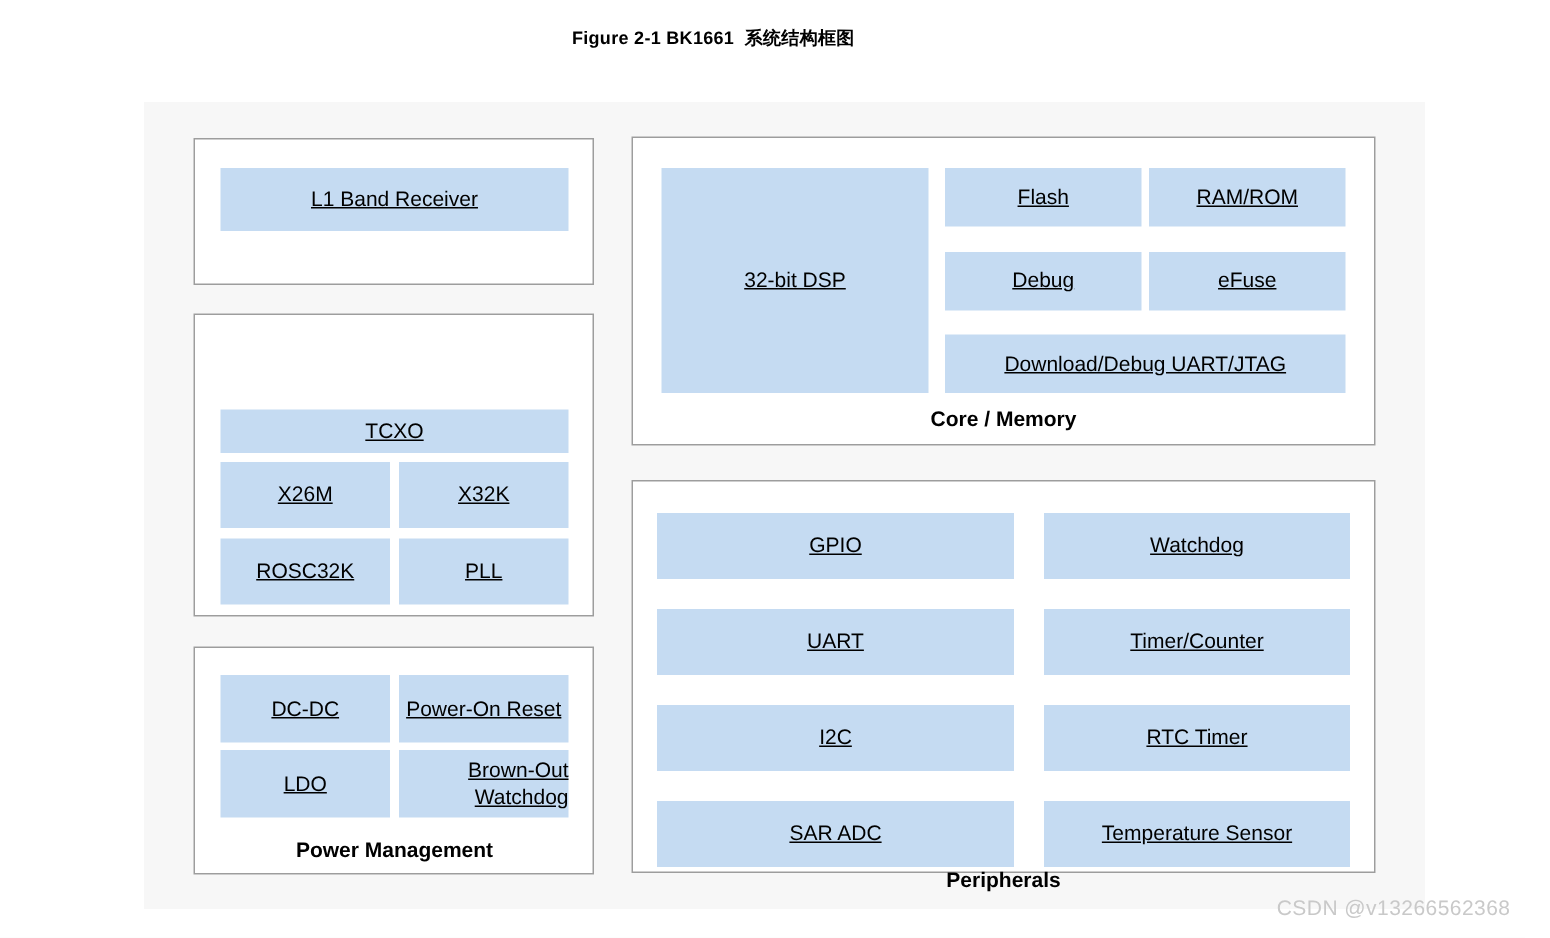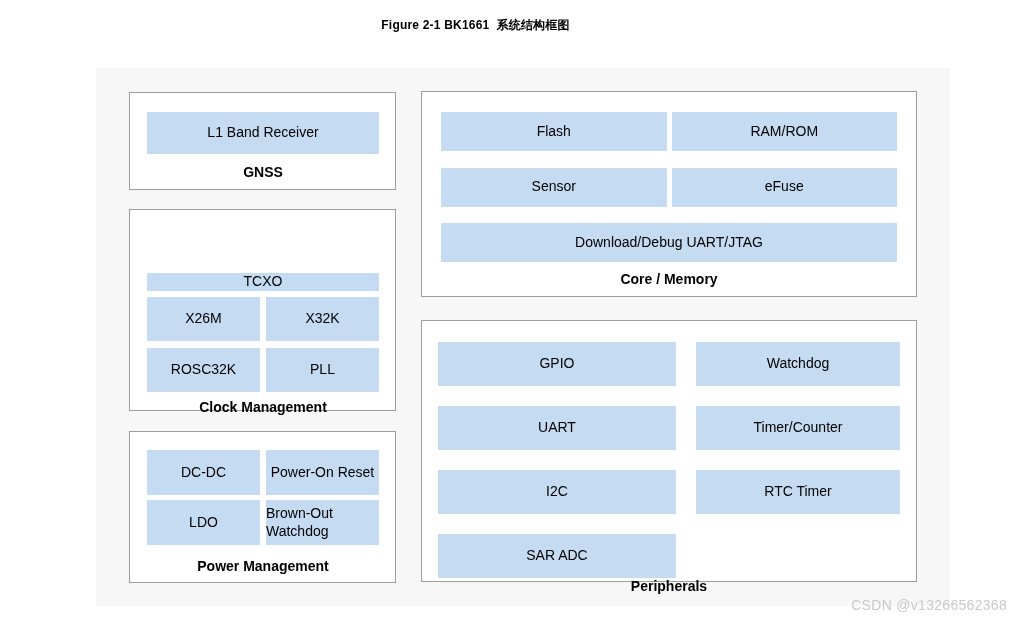--- a/index.html
+++ b/index.html
@@ -20,21 +20,21 @@
 
   .panel {
     position:absolute; background:#ffffff;
     border:1px solid var(--panel_border, #9d9d9d);
     display:flex; flex-direction:column;
   }
 
   .block {
     background:var(--block_fill, #c5dbf2);
     display:flex; align-items:center; justify-content:center;
-    text-align:left; font-size:14px; line-height:1.25; color:var(--text, #000);
+    text-align:right; font-size:14px; line-height:1.25; color:var(--text, #000);text-decoration:underline;
   }
 
   .panel-label {
     flex:1; display:flex; align-items:center; justify-content:center;
     font-weight:bold; font-size:14px; color:var(--text, #000);
   }
 
   
   .panel-gnss  { left:33px; top:24px;  width:267px; height:98px;  padding:19px 16px 0 17px; }
   .panel-gnss .block-full { height:42px; }
@@ -70,74 +70,74 @@
 <body>
 
 <div class="page">
 
   <div class="figure-title">Figure 2-1 BK1661  系统结构框图</div>
 
   <div class="canvas">
 
     <section class="panel panel-gnss">
       <div class="block block-full">L1 Band Receiver</div>
-      <div class="panel-label">GNSS</div>
     </section>
 
     <section class="panel panel-clock">
       <div class="block block-full">TCXO</div>
       <div class="row">
         <div class="block">X26M</div>
         <div class="block">X32K</div>
       </div>
       <div class="row">
         <div class="block">ROSC32K</div>
         <div class="block">PLL</div>
       </div>
-      <div class="panel-label">Clock Management</div>
     </section>
 
     <section class="panel panel-power">
       <div class="row">
         <div class="block">DC-DC</div>
         <div class="block">Power-On Reset</div>
       </div>
       <div class="row">
         <div class="block">LDO</div>
         <div class="block">Brown-Out Watchdog</div>
       </div>
       <div class="panel-label">Power Management</div>
     </section>
 
     <section class="panel panel-core">
       <div class="core-content">
+        <div class="block block-dsp">32-bit DSP</div>
         <div class="core-right">
           <div class="row">
             <div class="block">Flash</div>
             <div class="block">RAM/ROM</div>
           </div>
           <div class="row">
-            <div class="block">Sensor</div>
+            <div class="block">Debug</div>
             <div class="block">eFuse</div>
           </div>
           <div class="block">Download/Debug UART/JTAG</div>
         </div>
       </div>
       <div class="panel-label">Core / Memory</div>
     </section>
 
     <section class="panel panel-periph">
       <div class="periph-grid">
         <div class="block">GPIO</div>
         <div class="block">Watchdog</div>
         <div class="block">UART</div>
         <div class="block">Timer/Counter</div>
         <div class="block">I2C</div>
         <div class="block">RTC Timer</div>
         <div class="block">SAR ADC</div>
+        <div class="block">Temperature Sensor</div>
       </div>
       <div class="panel-label">Peripherals</div>
     </section>
 
   </div>
 
   <div class="watermark">CSDN @v13266562368</div>
 
 </div>
 

